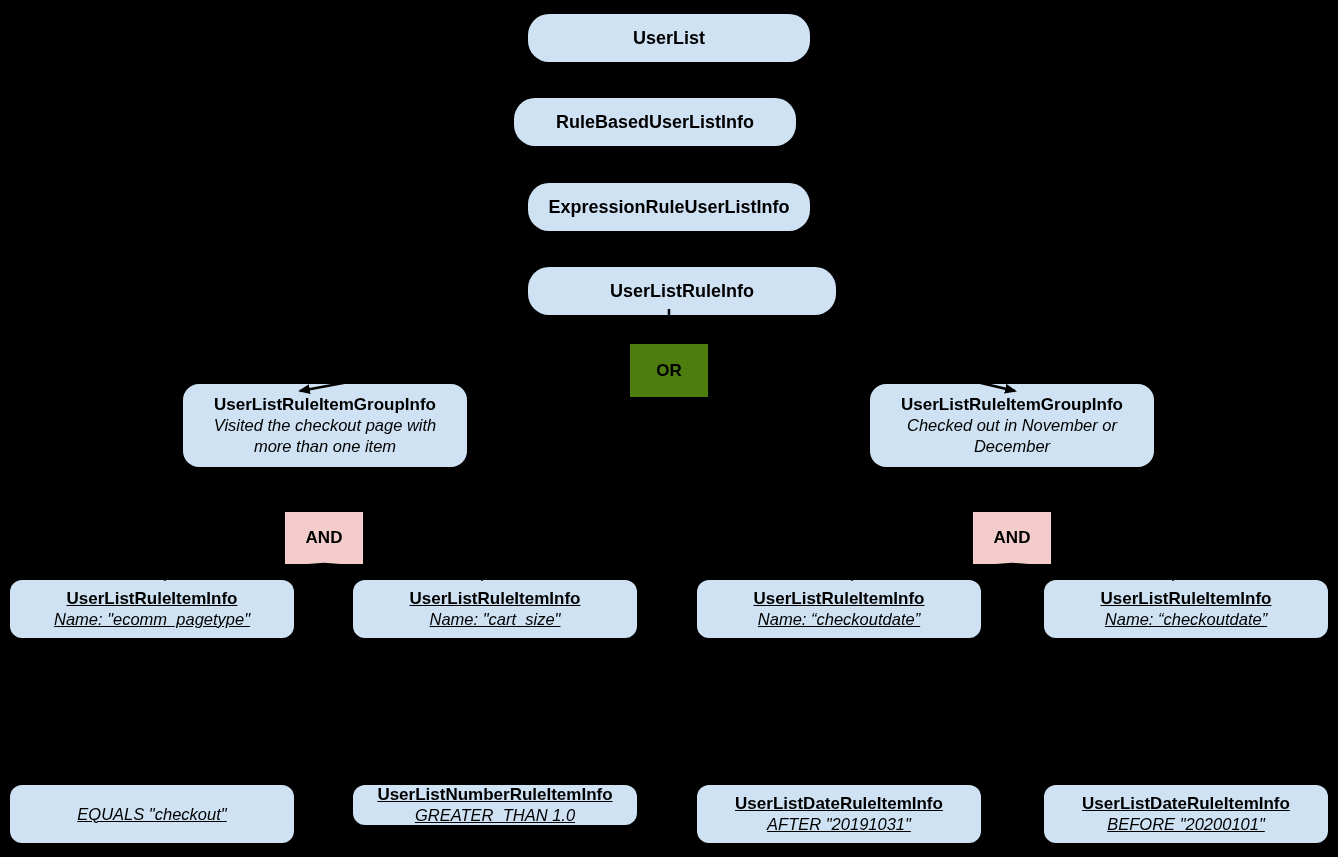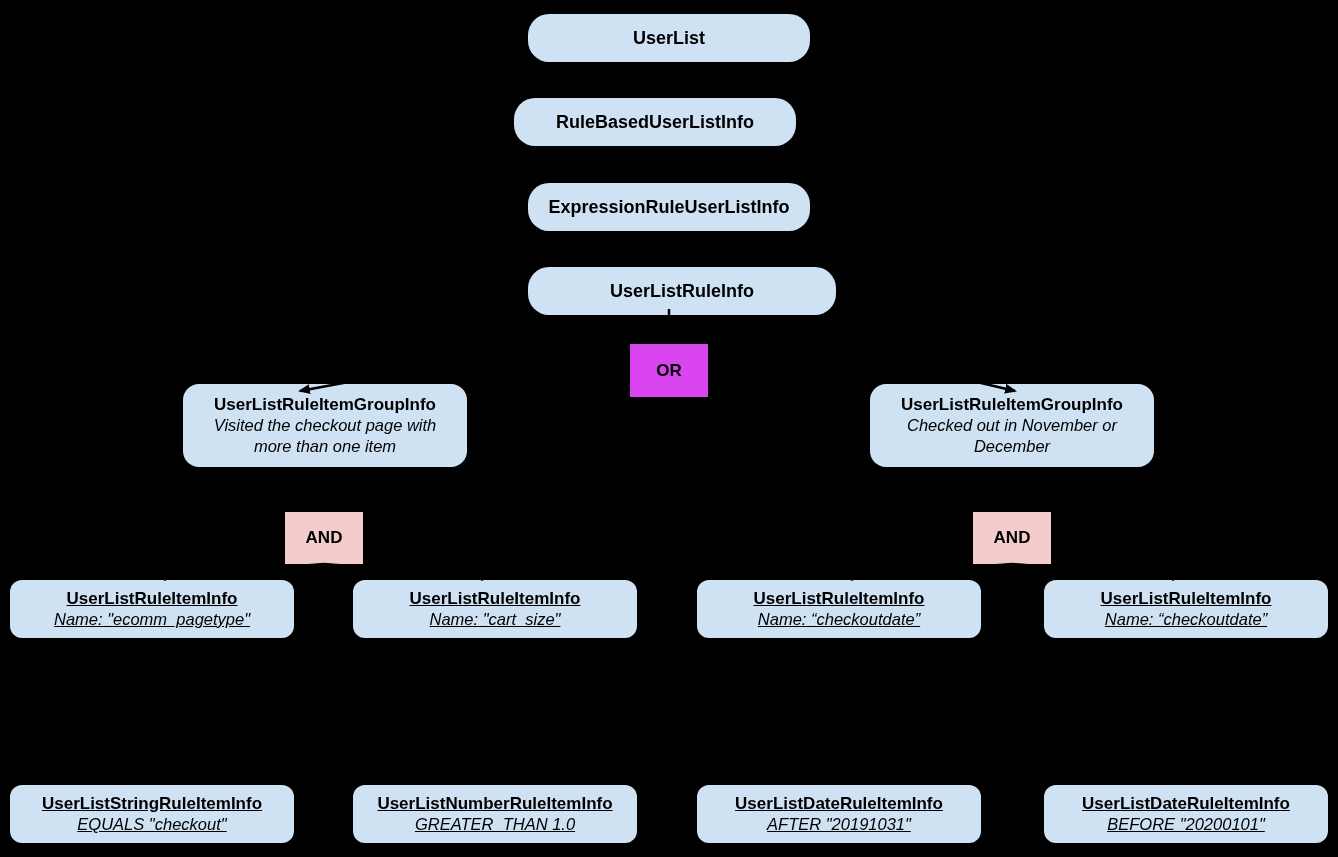--- a/index.html
+++ b/index.html
@@ -14,21 +14,21 @@
   }
   .chain-node { border-radius:21px; font-weight:bold; font-size:18px; }
   .group-node { border-radius:16px; font-size:16.5px; line-height:21px; padding:6px 12px; }
   .leaf-node  { border-radius:12px; font-size:16.5px; line-height:21px; padding:0 10px;text-decoration:underline; }
   .node-title { font-weight:bold; font-size:17px; }
   .node-detail { font-style:italic; }
   .op-node {
     position:absolute; display:flex; align-items:center; justify-content:center;
     font-weight:bold; font-size:17px; color:#000; z-index:1;
   }
-  .op-or  { background:#d946ef; }
+  .op-or  { background:#4d7c0f; }
   .op-and { background:#f4cccc; }
   .connector-overlay {
     position:absolute; left:0; top:0; width:1338px; height:857px;
     z-index:5; pointer-events:none;
   }
 </style>
 </head>
 <body>
 
 <div class="stage">
@@ -77,24 +77,23 @@
   <div class="node leaf-node" style="left:697px;  top:580px; width:284px; height:58px;">
     <span class="node-title">UserListRuleItemInfo</span>
     <span class="node-detail">Name: “checkoutdate”</span>
   </div>
   <div class="node leaf-node" style="left:1044px; top:580px; width:284px; height:58px;">
     <span class="node-title">UserListRuleItemInfo</span>
     <span class="node-detail">Name: “checkoutdate”</span>
   </div>
 
   <div class="node leaf-node" style="left:10px;   top:785px; width:284px; height:58px;">
-    <span class="node-title">UserListStringRuleItemInfo</span>
     <span class="node-detail">EQUALS "checkout"</span>
   </div>
-  <div class="node leaf-node" style="left:353px;  top:785px; width:284px; height:58px;">
+  <div class="node leaf-node" style="left:353px;  top:785px; width:284px; height:40px;">
     <span class="node-title">UserListNumberRuleItemInfo</span>
     <span class="node-detail">GREATER_THAN 1.0</span>
   </div>
   <div class="node leaf-node" style="left:697px;  top:785px; width:284px; height:58px;">
     <span class="node-title">UserListDateRuleItemInfo</span>
     <span class="node-detail">AFTER "20191031"</span>
   </div>
   <div class="node leaf-node" style="left:1044px; top:785px; width:284px; height:58px;">
     <span class="node-title">UserListDateRuleItemInfo</span>
     <span class="node-detail">BEFORE "20200101"</span>

